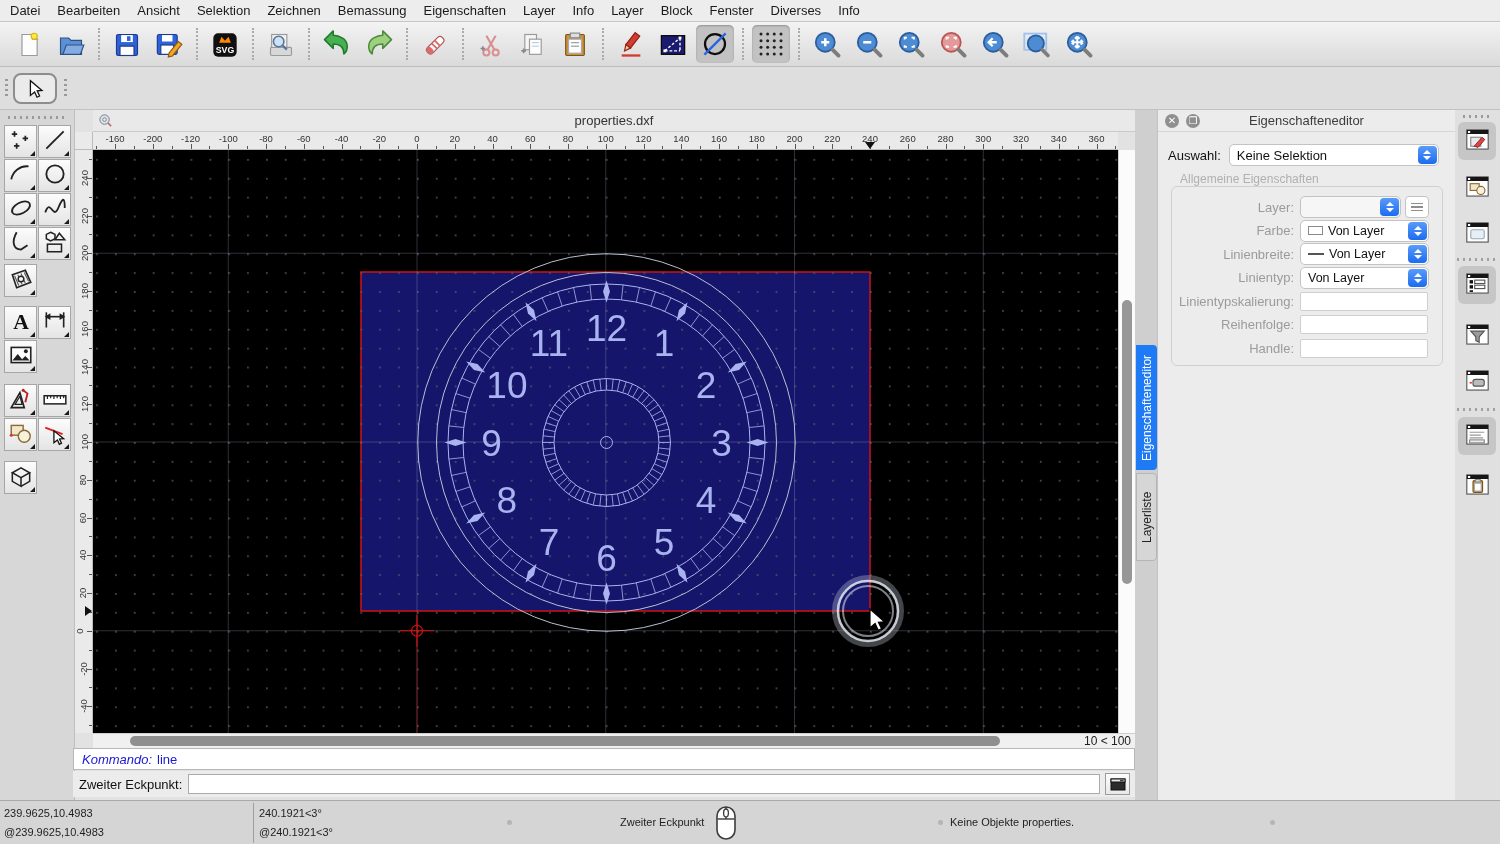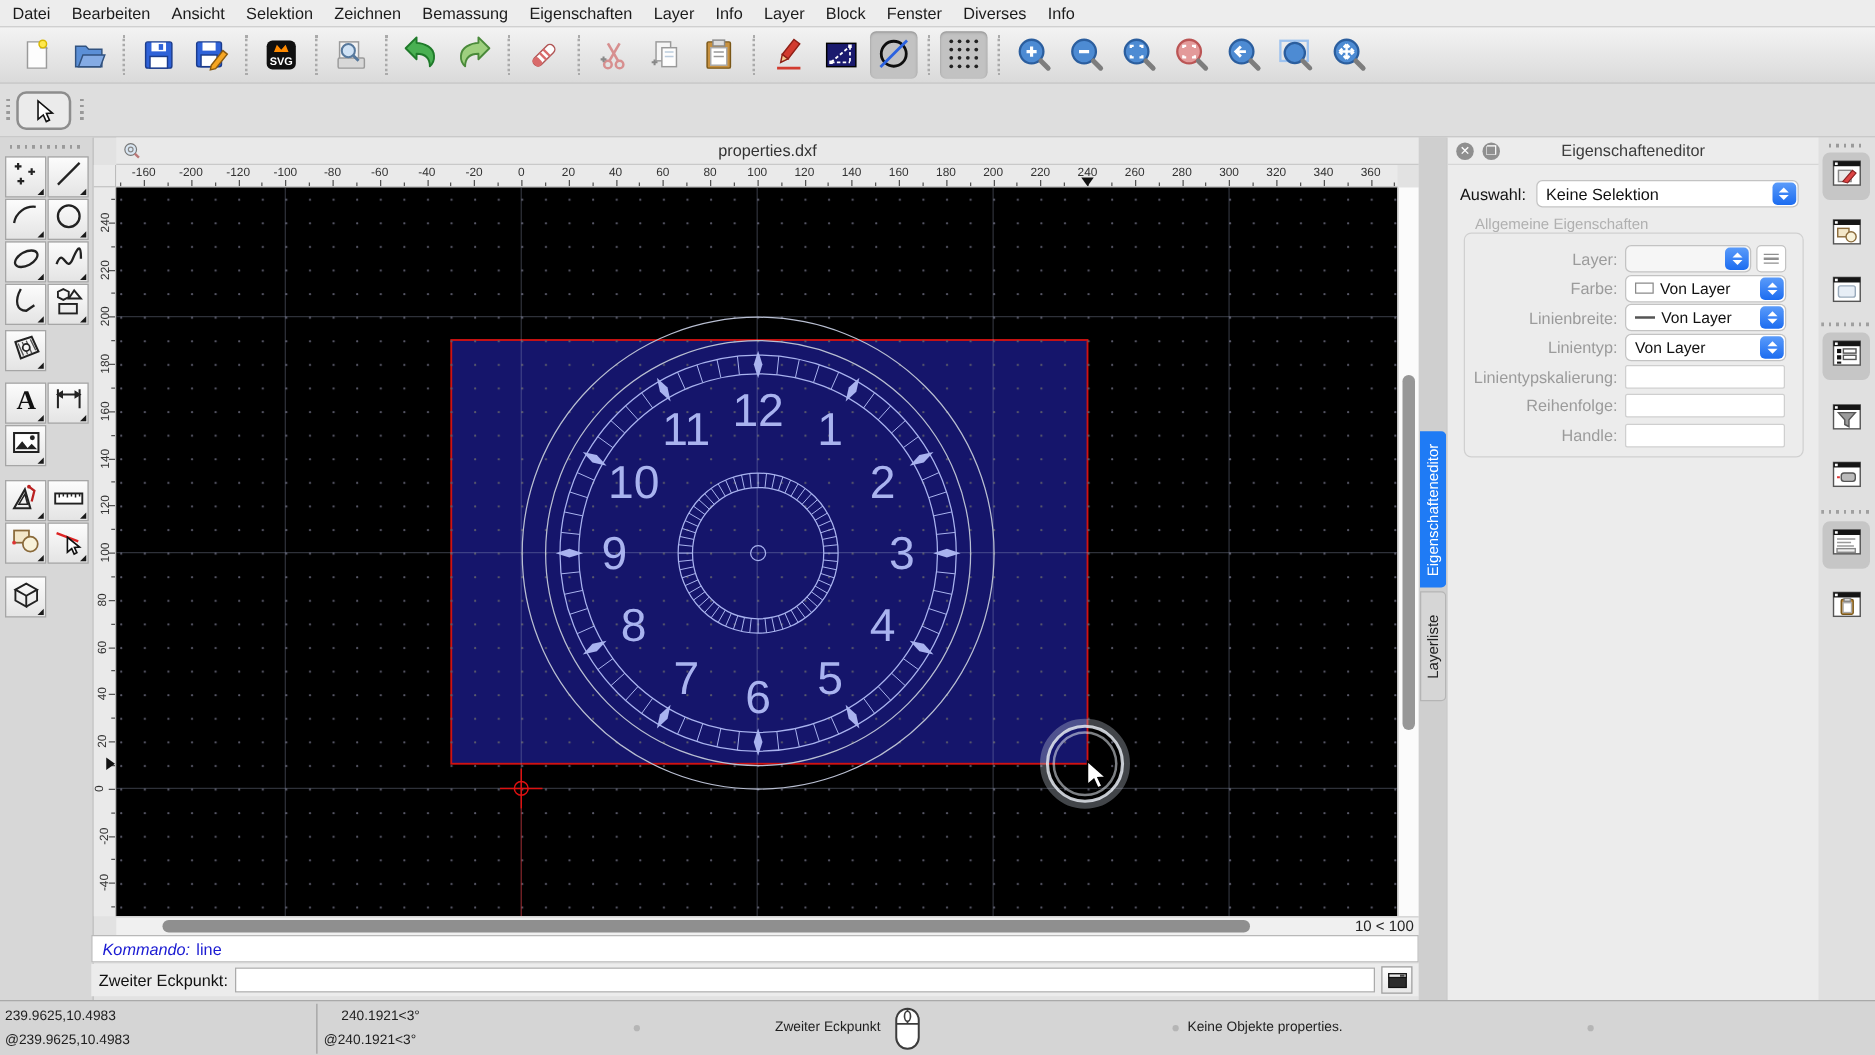--- a/index.html
+++ b/index.html
@@ -987,21 +987,21 @@
             <rect x="10" y="7.6" width="4.5" height="2.2" fill="#ddd" stroke="#888"></rect>
             <rect x="9.3" y="10.8" width="6" height="7" fill="#fff" stroke="#aaa"></rect>
           </svg></span>
       </div>
     </div>
 
   <div class="statusbar">
     <span class="l1" style="left:4px;">239.9625,10.4983</span>
     <span class="l2" style="left:4px;">@239.9625,10.4983</span>
     <span class="ssep"></span>
-    <span class="l1" style="left:259px;margin-left:14px;">240.1921&lt;3°</span>
+    <span class="l1" style="left:259px;">240.1921&lt;3°</span>
     <span class="l2" style="left:259px;">@240.1921&lt;3°</span>
     <span class="sdot" style="left:507px;"></span>
     <span class="l1" style="left:620px;top:15px;">Zweiter Eckpunkt</span>
     <span style="position:absolute;left:715px;top:4px;">
       <svg width="22" height="36" viewBox="0 0 22 36">
         <rect x="2" y="2" width="18" height="32" rx="9" fill="#fff" stroke="#3c3c3c" stroke-width="1.6"></rect>
         <line x1="11" y1="2" x2="11" y2="14" stroke="#3c3c3c" stroke-width="1.4"></line>
         <line x1="2.5" y1="14" x2="19.5" y2="14" stroke="#3c3c3c" stroke-width="1.4"></line>
         <ellipse cx="11" cy="8" rx="2.4" ry="4" fill="#fff" stroke="#3c3c3c" stroke-width="1.3"></ellipse>
       </svg>

